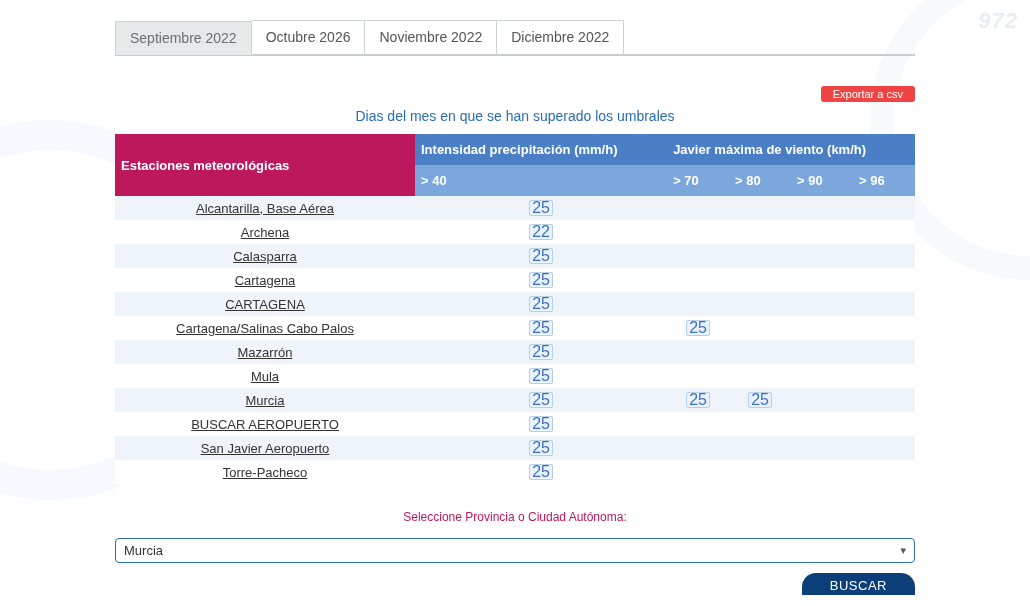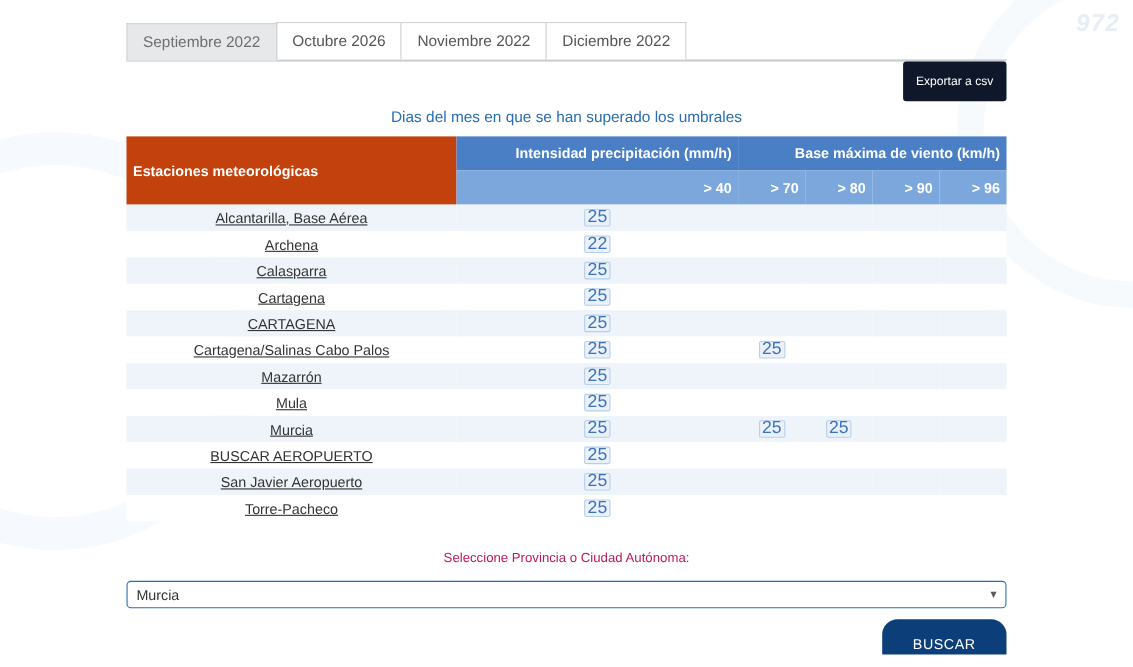--- a/index.html
+++ b/index.html
@@ -42,20 +42,21 @@
   .content {
     position: relative;
     z-index: 1;
     width: 800px;
     margin: 0 auto;
     padding-top: 20px;
   }
   .tabs {
     display: flex;
     border-bottom: 2px solid #c8ccd0;
+    margin-bottom: 30px;
   }
   .tab {
     padding: 8px 14px;
     border: 1px solid #d0d3d6;
     border-bottom: none;
     background: #fff;
     font-size: 14px;
     color: #555;
     cursor: pointer;
     margin-right: -1px;
@@ -66,51 +67,51 @@
     border-bottom: 1px solid #e7e8e9;
     position: relative;
     top: 1px;
   }
   .export-row {
     display: flex;
     justify-content: flex-end;
     margin-bottom: 6px;
   }
   .export-btn {
-    background: #0f172a;
+    background: #ef4444;
     color: #fff;
     font-size: 11px;
-    padding: 12px 12px;
+    padding: 2px 12px;
     border-radius: 3px;
     border: none;
     cursor: pointer;
   }
   .table-caption {
     text-align: center;
     color: #2a6db2;
     font-size: 14px;
     margin-bottom: 10px;
   }
   table.data {
     width: 100%;
     border-collapse: collapse;
     font-size: 13px;
   }
   table.data thead th {
     color: #fff;
     font-weight: 700;
-    text-align: right;
+    text-align: left;
     padding: 8px 6px;
   }
   .th-top1 { background:#3d73bd; }
   .th-top2 { background:#4a7fc6; }
   .th-top3 { background:#4a7fc6; }
   .th-sub  { background:#7ba7dc; color:#fff; font-weight:400; }
   .th-stations {
-    background:#c2410c;
+    background:#be185d;
     text-align:left !important;
     padding-left: 10px;
     vertical-align: middle;
   }
   table.data tbody tr:nth-child(odd)  td { background:#eef4fa; }
   table.data tbody tr:nth-child(even) td { background:#ffffff; }
   table.data td {
     text-align: center;
     padding: 4px 4px;
     color: #333;
@@ -159,21 +160,21 @@
   .search-row {
     display: flex;
     justify-content: flex-end;
     margin-top: 10px;
   }
   .search-btn {
     background: #0c3f7a;
     color: #fff;
     border: none;
     border-radius: 14px 14px 0 0;
-    padding: 15px 28px 2px;
+    padding: 5px 28px 2px;
     font-size: 13px;
     letter-spacing: 0.5px;
     cursor: pointer;
   }
 </style>
 </head>
 <body>
 
 <div class="bg-swirl"></div>
 <div class="bg-swirl right"></div>
@@ -192,21 +193,21 @@
     <button class="export-btn">Exportar a csv</button>
   </div>
 
   <div class="table-caption">Dias del mes en que se han superado los umbrales</div>
 
   <table class="data">
     <thead>
       <tr>
         <th class="th-top1 th-stations" rowspan="2" style="width:300px">Estaciones meteorológicas</th>
         <th class="th-top2" colspan="1">Intensidad precipitación (mm/h)</th>
-        <th class="th-top3" colspan="4">Base máxima de viento (km/h)</th>
+        <th class="th-top3" colspan="4">Javier máxima de viento (km/h)</th>
       </tr>
       <tr id="subhead">
           <th class="th-sub">&gt; 40</th>
           <th class="th-sub">&gt; 70</th>
           <th class="th-sub">&gt; 80</th>
           <th class="th-sub">&gt; 90</th>
           <th class="th-sub">&gt; 96</th>
         </tr>
     </thead>
     <tbody id="tbody">

